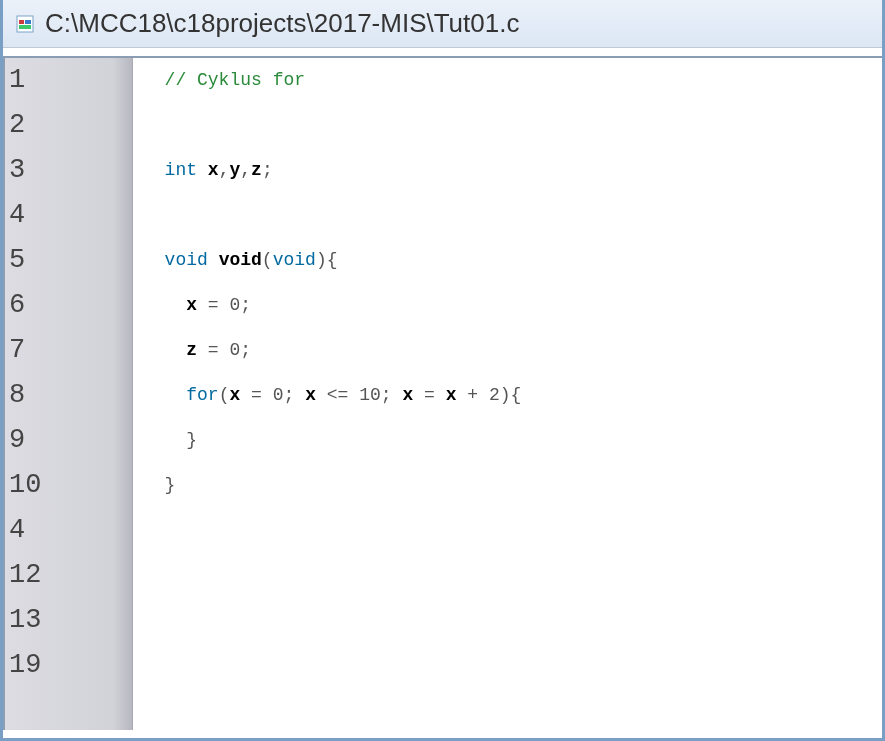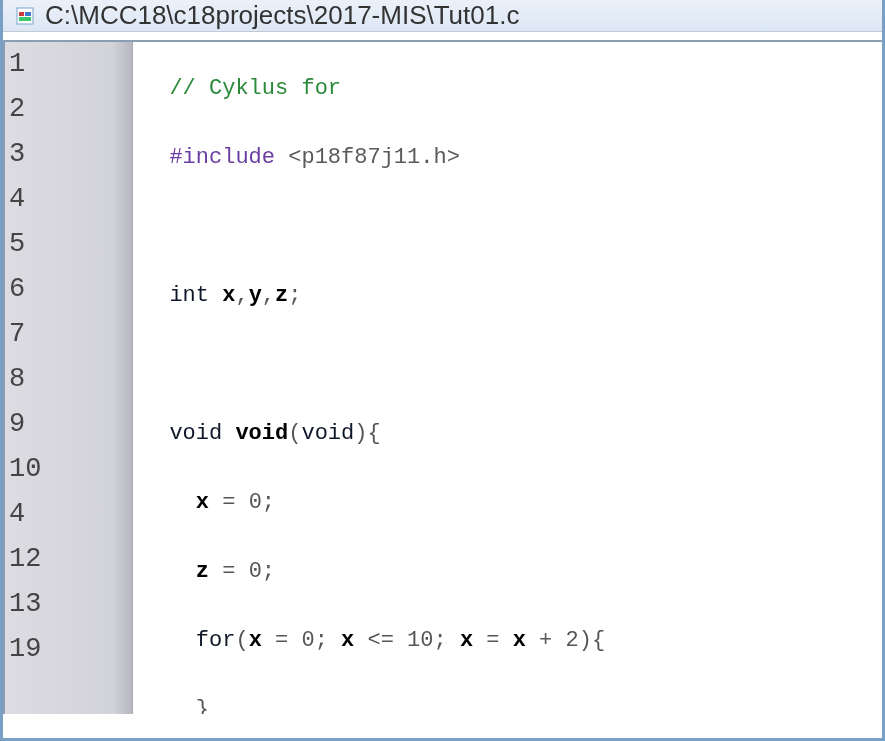--- a/index.html
+++ b/index.html
@@ -15,21 +15,21 @@
       overflow: hidden;
     }
     .window {
       border: 3px solid #7a9fc4;
       border-top: none;
       height: 100%;
       background: #fff;
     }
     .titlebar {
       background: linear-gradient(to bottom, #ebf1f9 0%, #dce7f4 100%);
-      padding: 0 12px;
+      padding: 8px 12px;
       display: flex;
       align-items: center;
       gap: 10px;
       border-bottom: 1px solid #c0c9d6;
     }
     .window-icon {
       width: 20px;
       height: 20px;
       display: inline-flex;
       align-items: center;
@@ -72,30 +72,29 @@
     .code-area {
       flex: 1;
       background: #fff;
       padding: 0;
       overflow: hidden;
     }
     .code-line {
       height: 45px;
       line-height: 45px;
       font-family: "Courier New", monospace;
-      font-size: 22px;
+      font-size: 18px;
       white-space: pre;
       padding-left: 10px;
       color: #000;
-      margin-top: 24px;
     }
     .tok-comment { color: #2a8a3a; }
     .tok-preproc { color: #6a3ea0; }
     .tok-string  { color: #5a5a5a; }
-    .tok-keyword { color: #0f172a; }
+    .tok-keyword { color: #0369a1; }
     .tok-ident   { color: #000; font-weight: bold; }
     .tok-punct   { color: #555; }
     .tok-num     { color: #555; }
   </style>
 </head>
 <body>
 
 <div class="window">
   <div class="titlebar">
     <span class="window-icon">
@@ -124,21 +123,20 @@
       <div class="gutter-line">4</div>
       <div class="gutter-line">12</div>
       <div class="gutter-line">13</div>
       <div class="gutter-line">19</div>
     </div>
 
     <div class="code-area">
 
       <div class="code-line"><span>  </span><span class="tok-comment">// Cyklus for</span></div>
 
-      <div class="code-line"><span>  </span><span class="tok-preproc">#include</span><span> </span><span class="tok-string">&lt;p18f87j11.h&gt;</span></div>
 
       <div class="code-line"><span></span></div>
 
       <div class="code-line"><span>  </span><span class="tok-keyword">int</span><span> </span><span class="tok-ident">x</span><span class="tok-punct">,</span><span class="tok-ident">y</span><span class="tok-punct">,</span><span class="tok-ident">z</span><span class="tok-punct">;</span></div>
 
       <div class="code-line"><span></span></div>
 
       <div class="code-line"><span>  </span><span class="tok-keyword">void</span><span> </span><span class="tok-ident">void</span><span class="tok-punct">(</span><span class="tok-keyword">void</span><span class="tok-punct">)</span><span class="tok-punct">{</span></div>
 
       <div class="code-line"><span>    </span><span class="tok-ident">x</span><span> </span><span class="tok-punct">=</span><span> </span><span class="tok-num">0</span><span class="tok-punct">;</span></div>

